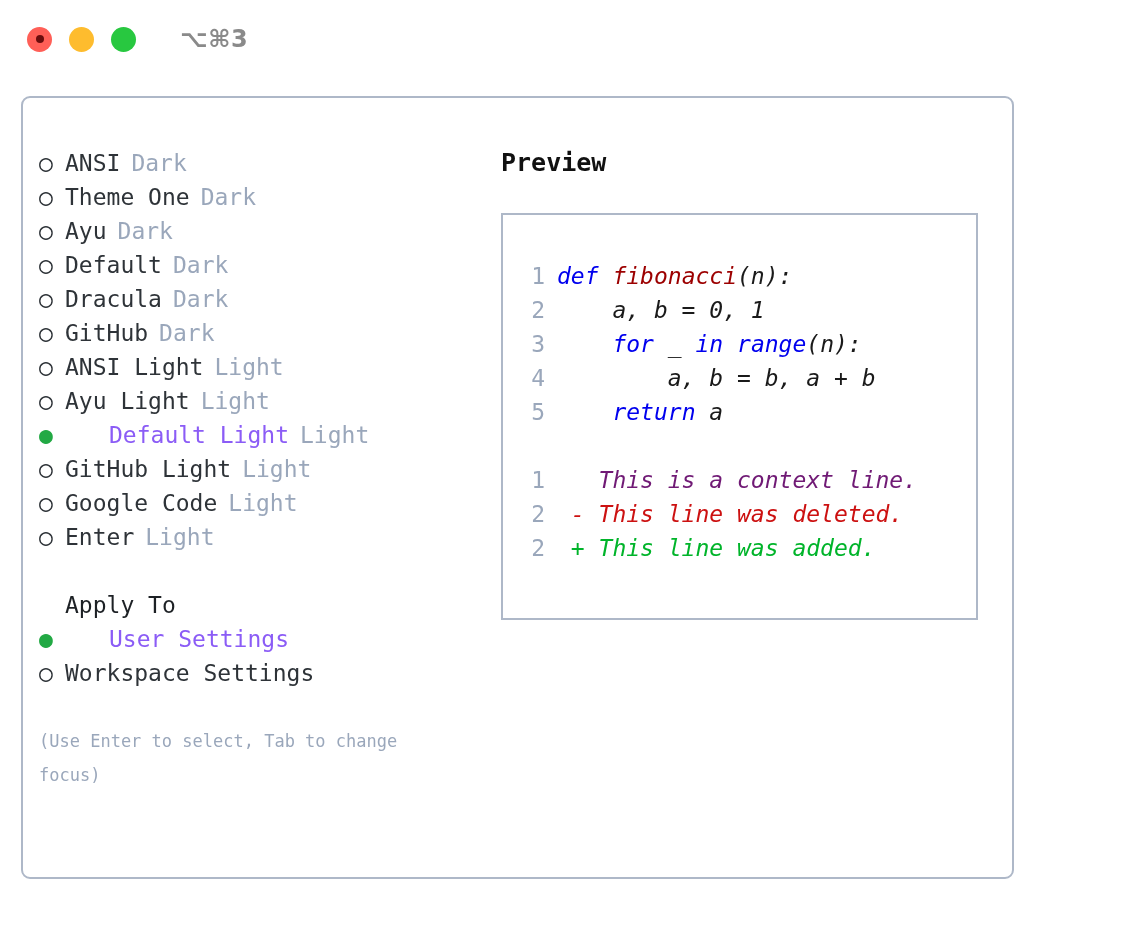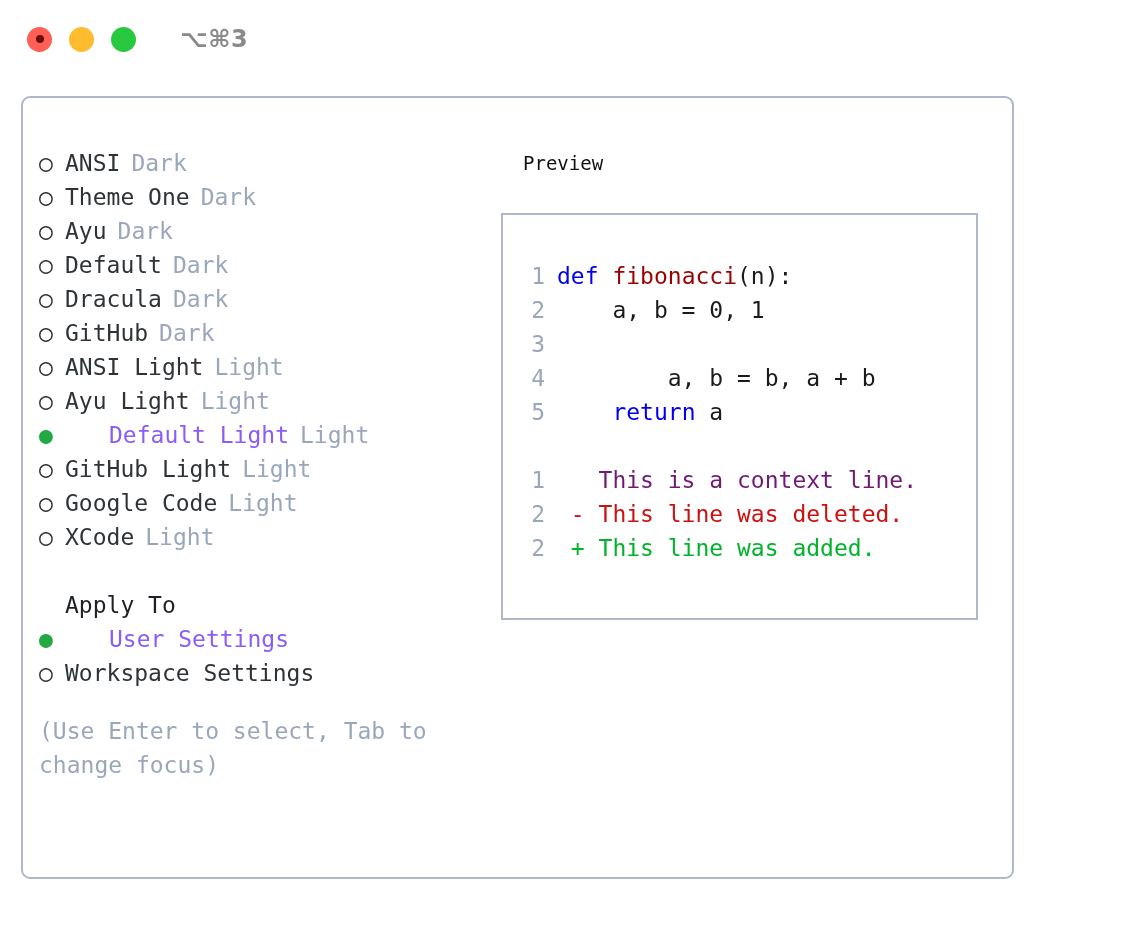--- a/index.html
+++ b/index.html
@@ -128,43 +128,42 @@
   #apply-hdr {
     font-size: 23px;
     color: #1d2125;
     line-height: 34px;
     margin-top: 34px;
     padding-left: 26px;
     white-space: pre;
   }
 
   #hint {
-    margin-top: 24px;
-    font-size: 23px;
+    margin-top: 34px;
+    font-size: 17px;
     line-height: 34px;
     color: #9aa7bb;
     width: 410px;
     white-space: pre-wrap;
   }
 
   
   #right-col {
     position: absolute;
     left: 478px;
     top: 48px;
     width: 500px;
   }
 
   #preview-title {
-    font-size: 19px;
-    font-weight: normal;
+    font-size: 25px;
+    font-weight: bold;
     color: #111111;
     line-height: 34px;
     white-space: pre;
-    margin-left: 22px;
   }
 
   #code-box {
     margin-top: 33px;
     width: 477px;
     height: 407px;
     border: 2px solid #aeb8c8;
     background: #ffffff;
     padding: 44px 0 0 18px;
   }
@@ -177,21 +176,21 @@
     white-space: pre;
   }
 
   .lineno {
     flex: 0 0 24px;
     text-align: right;
     color: #9aa7bb;
     margin-right: 12px;
   }
 
-  .code-text { white-space: pre; }
+  .code-text { white-space: pre; font-style: italic; }
 
   .gap-line { height: 34px; }
 
   .tok-kw   { color: #0000EE; }
   .tok-fn   { color: #9C0000; }
   .tok-plain{ color: #1a1a1a; }
   .tok-ctx  { color: #701a75; }
   .tok-del  { color: #CC1111; }
   .tok-add  { color: #00B42A; }
 </style>
@@ -222,41 +221,41 @@
             <div class="opt-row"><span class="marker">○</span><span class="opt-label">Theme One</span><span class="badge">Dark</span></div>
             <div class="opt-row"><span class="marker">○</span><span class="opt-label">Ayu</span><span class="badge">Dark</span></div>
             <div class="opt-row"><span class="marker">○</span><span class="opt-label">Default</span><span class="badge">Dark</span></div>
             <div class="opt-row"><span class="marker">○</span><span class="opt-label">Dracula</span><span class="badge">Dark</span></div>
             <div class="opt-row"><span class="marker">○</span><span class="opt-label">GitHub</span><span class="badge">Dark</span></div>
             <div class="opt-row"><span class="marker">○</span><span class="opt-label">ANSI Light</span><span class="badge">Light</span></div>
             <div class="opt-row"><span class="marker">○</span><span class="opt-label">Ayu Light</span><span class="badge">Light</span></div>
             <div class="opt-row sel"><span class="marker sel">●</span><span class="opt-label">Default Light</span><span class="badge">Light</span></div>
             <div class="opt-row"><span class="marker">○</span><span class="opt-label">GitHub Light</span><span class="badge">Light</span></div>
             <div class="opt-row"><span class="marker">○</span><span class="opt-label">Google Code</span><span class="badge">Light</span></div>
-            <div class="opt-row"><span class="marker">○</span><span class="opt-label">XCode</span><span class="badge">Light</span></div>
+            <div class="opt-row"><span class="marker">○</span><span class="opt-label">Enter</span><span class="badge">Light</span></div>
           </div>
 
         <div id="apply-hdr">Apply To</div>
 
         <div id="apply-list">
             <div class="opt-row sel"><span class="marker sel">●</span><span class="opt-label">User Settings</span></div>
             <div class="opt-row"><span class="marker">○</span><span class="opt-label">Workspace Settings</span></div>
           </div>
 
         <div id="hint">(Use Enter to select, Tab to change focus)</div>
       </div>
 
       <div id="right-col">
         <div id="preview-title">Preview</div>
 
         <div id="code-box">
           <div id="code-lines">
               <div class="code-line"><span class="lineno">1</span><span class="code-text"><span class="tok-kw">def </span><span class="tok-fn">fibonacci</span><span class="tok-plain">(n):</span></span></div>
               <div class="code-line"><span class="lineno">2</span><span class="code-text"><span class="tok-plain">    a, b = 0, 1</span></span></div>
-              <div class="code-line"><span class="lineno">3</span></div>
+              <div class="code-line"><span class="lineno">3</span><span class="code-text"><span class="tok-plain">    </span><span class="tok-kw">for</span><span class="tok-plain"> _ </span><span class="tok-kw">in</span><span class="tok-plain"> </span><span class="tok-kw">range</span><span class="tok-plain">(n):</span></span></div>
               <div class="code-line"><span class="lineno">4</span><span class="code-text"><span class="tok-plain">        a, b = b, a + b</span></span></div>
               <div class="code-line"><span class="lineno">5</span><span class="code-text"><span class="tok-plain">    </span><span class="tok-kw">return</span><span class="tok-plain"> a</span></span></div>
             </div>
           <div class="gap-line"></div>
           <div id="diff-lines">
               <div class="code-line"><span class="lineno">1</span><span class="code-text"><span class="tok-ctx">   This is a context line.</span></span></div>
               <div class="code-line"><span class="lineno">2</span><span class="code-text"><span class="tok-del"> - This line was deleted.</span></span></div>
               <div class="code-line"><span class="lineno">2</span><span class="code-text"><span class="tok-add"> + This line was added.</span></span></div>
             </div>
         </div>

